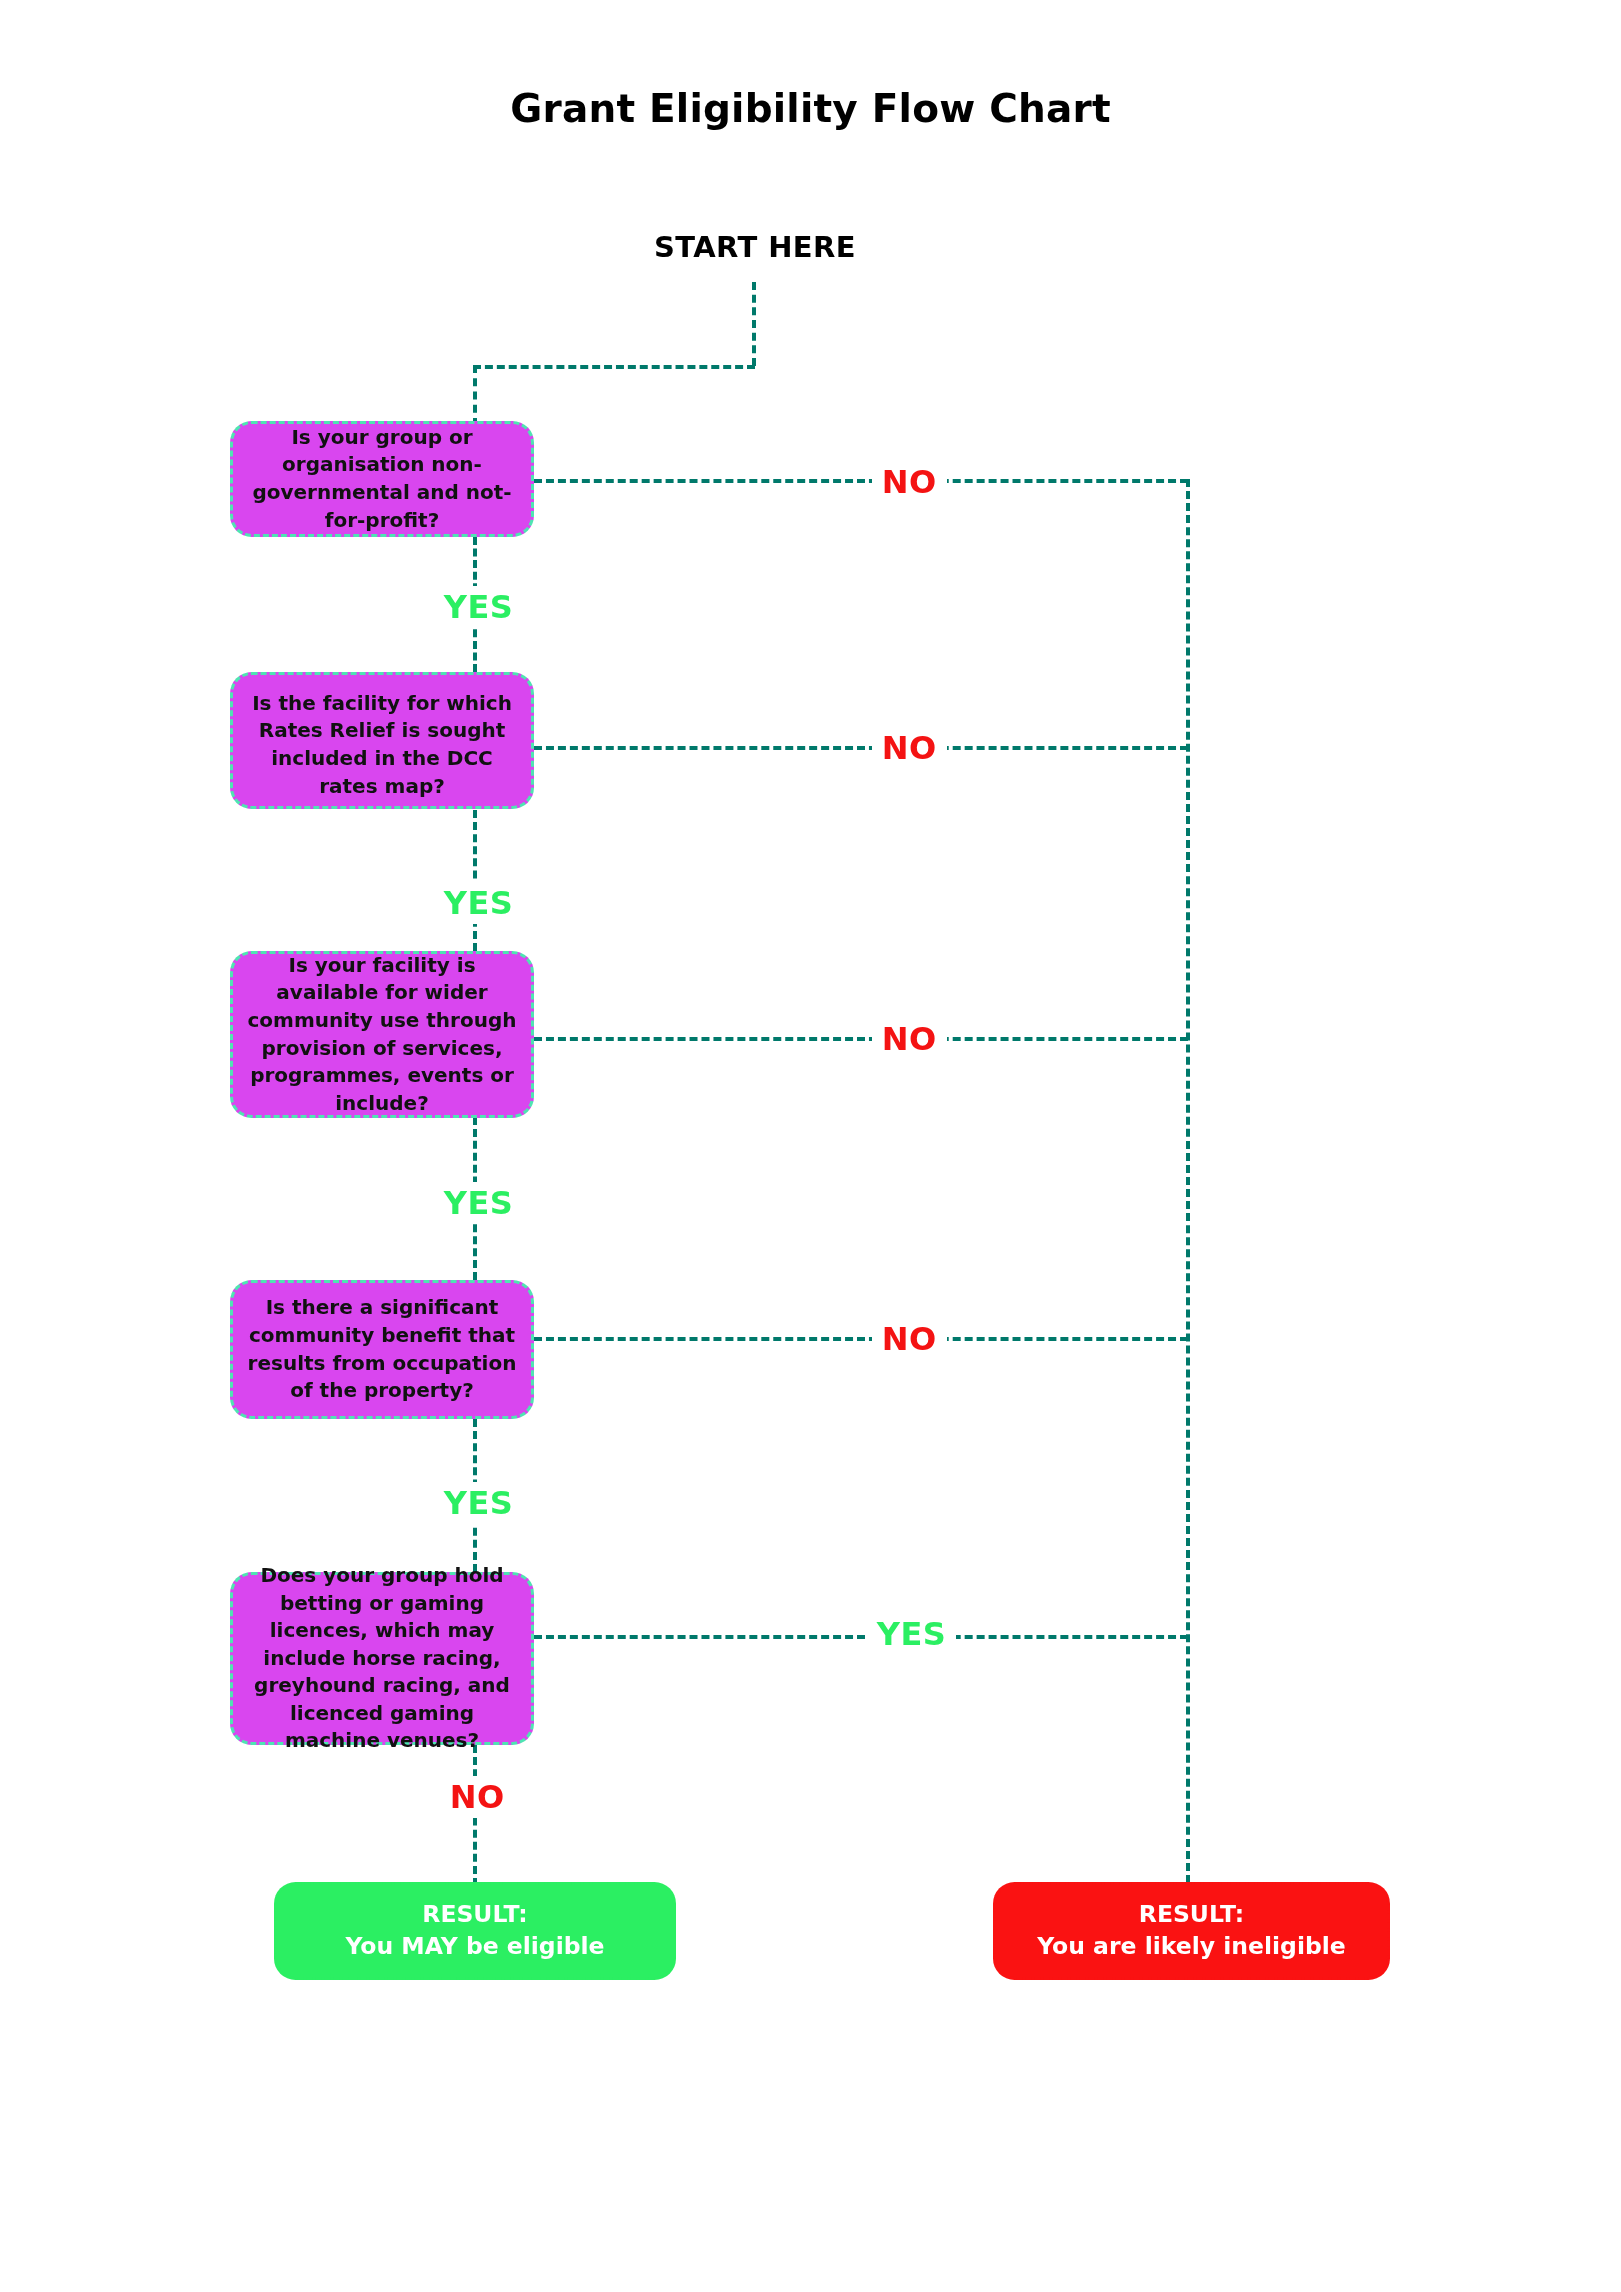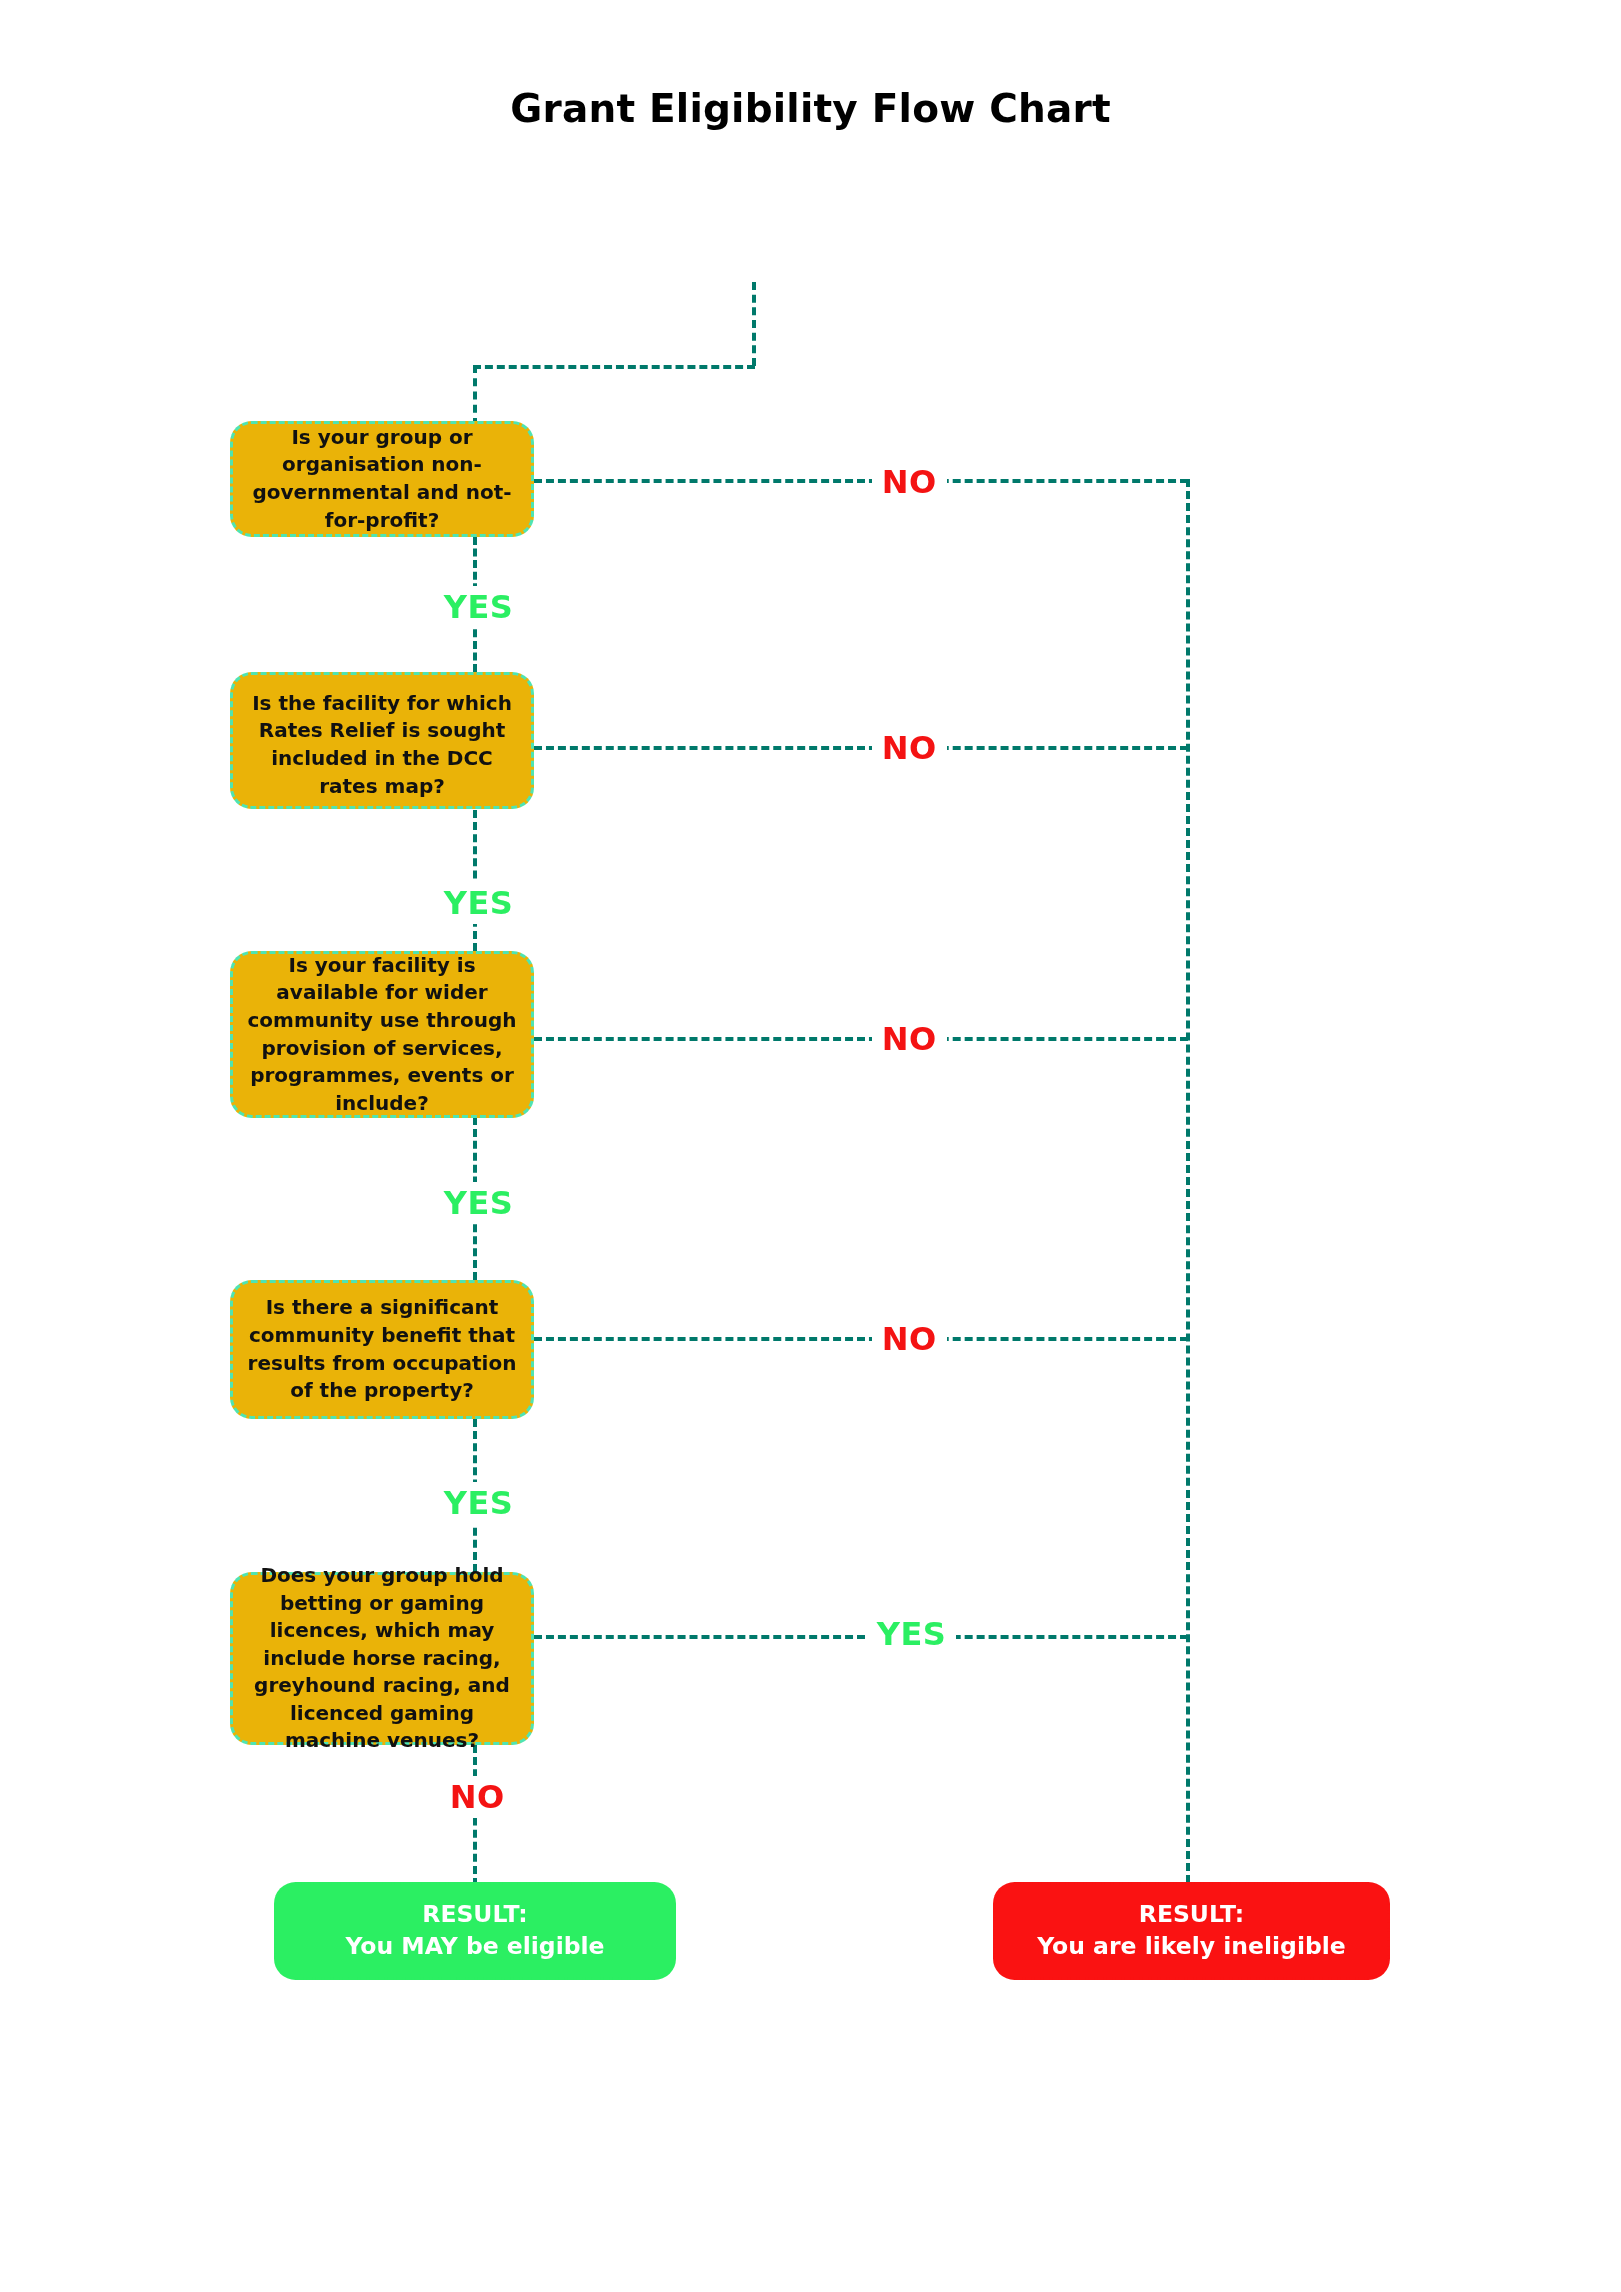--- a/index.html
+++ b/index.html
@@ -58,21 +58,21 @@
     text-align: center;
     z-index: 5;
   }
   .node .node-text {
     display: block;
     width: 100%;
     white-space: pre-line;
   }
 
   .node.question {
-    background: #eab308;
+    background: #d946ef;
     border: 3.9px dashed #4fe4b2;
     color: #111111;
     font-size: 20px;
     font-weight: bold;
     line-height: 1.38;
     padding: 5.9px 13.7px;
   }
 
   .node.result-yes {
     background: #2bef62;
@@ -120,20 +120,21 @@
   .branch-label.yes { color: #2bef62; }
   .branch-label.no  { color: #f41313; }
 </style>
 </head>
 <body>
 
 <div id="canvas">
 
   <div class="chart-title">Grant Eligibility Flow Chart</div>
 
+  <div class="start-label">START HERE</div>
 
   <div class="conn-v" style="left:752px; top:282px; height:84px;"></div>
   <div class="conn-h" style="left:473px; top:365px; width:282px;"></div>
   <div class="conn-v" style="left:473px; top:365px; height:61px;"></div>
 
   <div class="conn-v" style="left:1186px; top:479px; height:1404px;"></div>
 
   <div class="node question" style="left:230px; top:421px; width:304px; height:116px;">
     <span class="node-text">Is your group or organisation non-governmental and not-for-profit?</span>
   </div>

